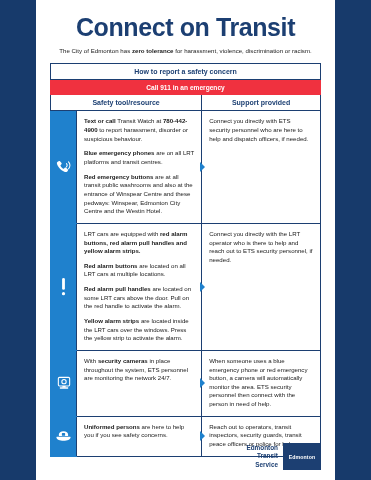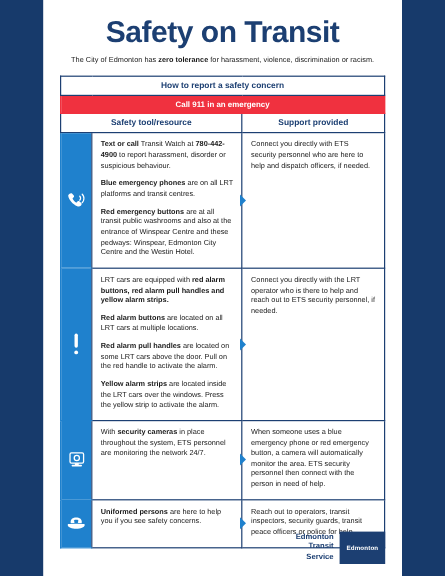--- a/index.html
+++ b/index.html
@@ -167,21 +167,21 @@
     font-weight: bold;
     letter-spacing: 0.1px;
   }
 </style>
 </head>
 <body>
 
 <div id="poster">
   <div id="page">
 
-    <h1 class="title">Safety on Transit</h1>
+    <h1 class="title">Connect on Transit</h1>
 
     <p class="subtitle"><span>The City of Edmonton has </span><b>zero tolerance</b><span> for harassment, violence, discrimination or racism.</span></p>
 
     <table class="safety">
       <colgroup>
         <col class="col-icon">
         <col class="col-tool">
         <col class="col-support">
       </colgroup>
       <tbody>

